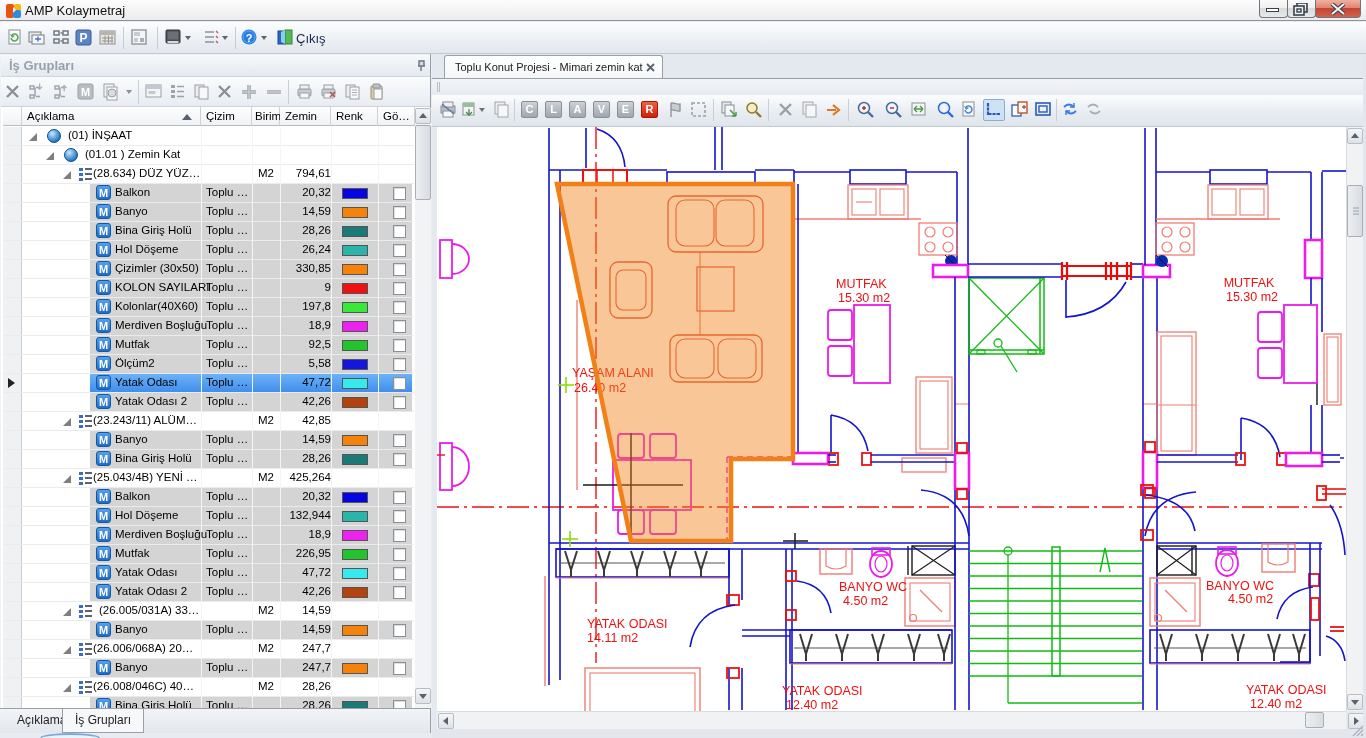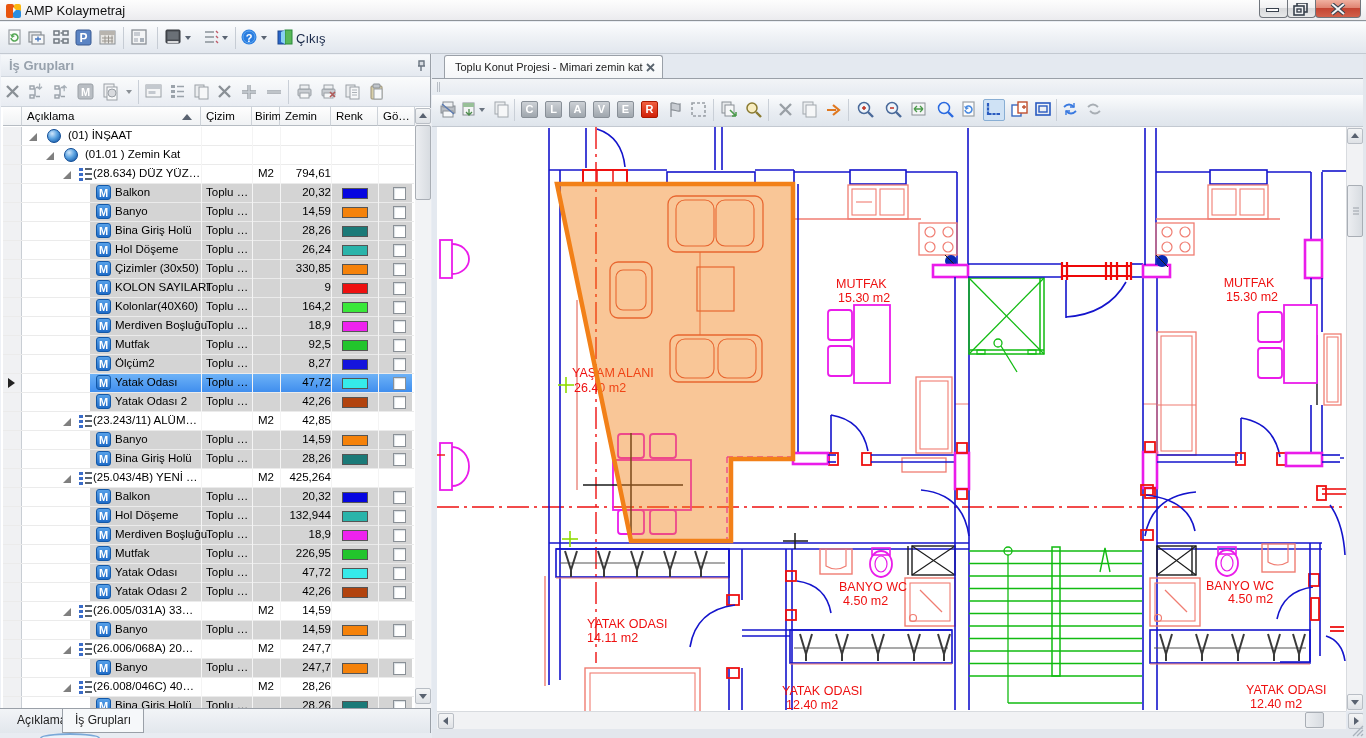--- a/index.html
+++ b/index.html
@@ -235,21 +235,21 @@
     <div class="graybg" style="left:90px;width:322px;top:298px;"></div>
     <div class="row" style="top:298px;border-bottom:1px solid #ebebeb;">
       <div class="cline" style="left:198px;"></div>
       <div class="cline" style="left:249px;"></div>
       <div class="cline" style="left:277px;"></div>
       <div class="cline" style="left:328px;"></div>
       <div class="cline" style="left:375px;"></div>
       <div class="micon" style="left:93px;top:1px;">M</div>
       <div class="txt" style="left:112px;">Kolonlar(40X60)</div>
       <div class="txt" style="left:203px;">Toplu …</div>
-      <div class="num" style="left:258px;width:70px;">164,2</div>
+      <div class="num" style="left:258px;width:70px;">197,8</div>
       <div class="sw" style="left:339px;background:#3ae83a;"></div>
       <div class="cb" style="left:390px;"></div>
     </div>
 <div class="rh" style="top:317px;"></div>
     <div class="graybg" style="left:90px;width:322px;top:317px;"></div>
     <div class="row" style="top:317px;border-bottom:1px solid #ebebeb;">
       <div class="cline" style="left:198px;"></div>
       <div class="cline" style="left:249px;"></div>
       <div class="cline" style="left:277px;"></div>
       <div class="cline" style="left:328px;"></div>
@@ -280,21 +280,21 @@
     <div class="graybg" style="left:90px;width:322px;top:355px;"></div>
     <div class="row" style="top:355px;border-bottom:1px solid #ebebeb;">
       <div class="cline" style="left:198px;"></div>
       <div class="cline" style="left:249px;"></div>
       <div class="cline" style="left:277px;"></div>
       <div class="cline" style="left:328px;"></div>
       <div class="cline" style="left:375px;"></div>
       <div class="micon" style="left:93px;top:1px;">M</div>
       <div class="txt" style="left:112px;">Ölçüm2</div>
       <div class="txt" style="left:203px;">Toplu …</div>
-      <div class="num" style="left:258px;width:70px;">8,27</div>
+      <div class="num" style="left:258px;width:70px;">5,58</div>
       <div class="sw" style="left:339px;background:#1515dd;"></div>
       <div class="cb" style="left:390px;"></div>
     </div>
 <div class="rh" style="top:374px;">
       <span style="position:absolute;left:5px;top:4px;width:0;height:0;border-top:5px solid transparent;border-bottom:5px solid transparent;border-left:7px solid #222;"></span>
     </div>
     <div class="graybg" style="left:90px;width:322px;top:374px;background:linear-gradient(#6db2f7,#3d8ced);"></div>
     <div class="row" style="top:374px;border-bottom:1px solid #ebebeb;">
       <div class="cline" style="left:198px;"></div>
       <div class="cline" style="left:249px;"></div>
@@ -492,21 +492,21 @@
       <div class="cline" style="left:375px;"></div>
       <div class="exp" style="left:59px;top:5px;"></div>
       <div class="lico" style="left:75px;top:2px;"><svg width="14" height="14">
           <rect x="1" y="1" width="4" height="3" fill="#3a6cc8"></rect>
           <rect x="1" y="6" width="4" height="3" fill="#3a6cc8"></rect>
           <rect x="1" y="11" width="4" height="3" fill="#3a6cc8"></rect>
           <rect x="7" y="1" width="7" height="2" fill="#5a646e"></rect>
           <rect x="7" y="6" width="7" height="2" fill="#5a646e"></rect>
           <rect x="7" y="11" width="7" height="2" fill="#5a646e"></rect>
         </svg></div>
-      <div class="txt" style="left:90px;">(26.005/031A) 33…</div>
+      <div class="txt" style="left:96px;">(26.005/031A) 33…</div>
       <div class="txt" style="left:255px;">M2</div>
       <div class="num" style="left:258px;width:70px;">14,59</div>
     </div>
 <div class="rh" style="top:621px;"></div>
     <div class="graybg" style="left:90px;width:322px;top:621px;"></div>
     <div class="row" style="top:621px;border-bottom:1px solid #ebebeb;">
       <div class="cline" style="left:198px;"></div>
       <div class="cline" style="left:249px;"></div>
       <div class="cline" style="left:277px;"></div>
       <div class="cline" style="left:328px;"></div>

